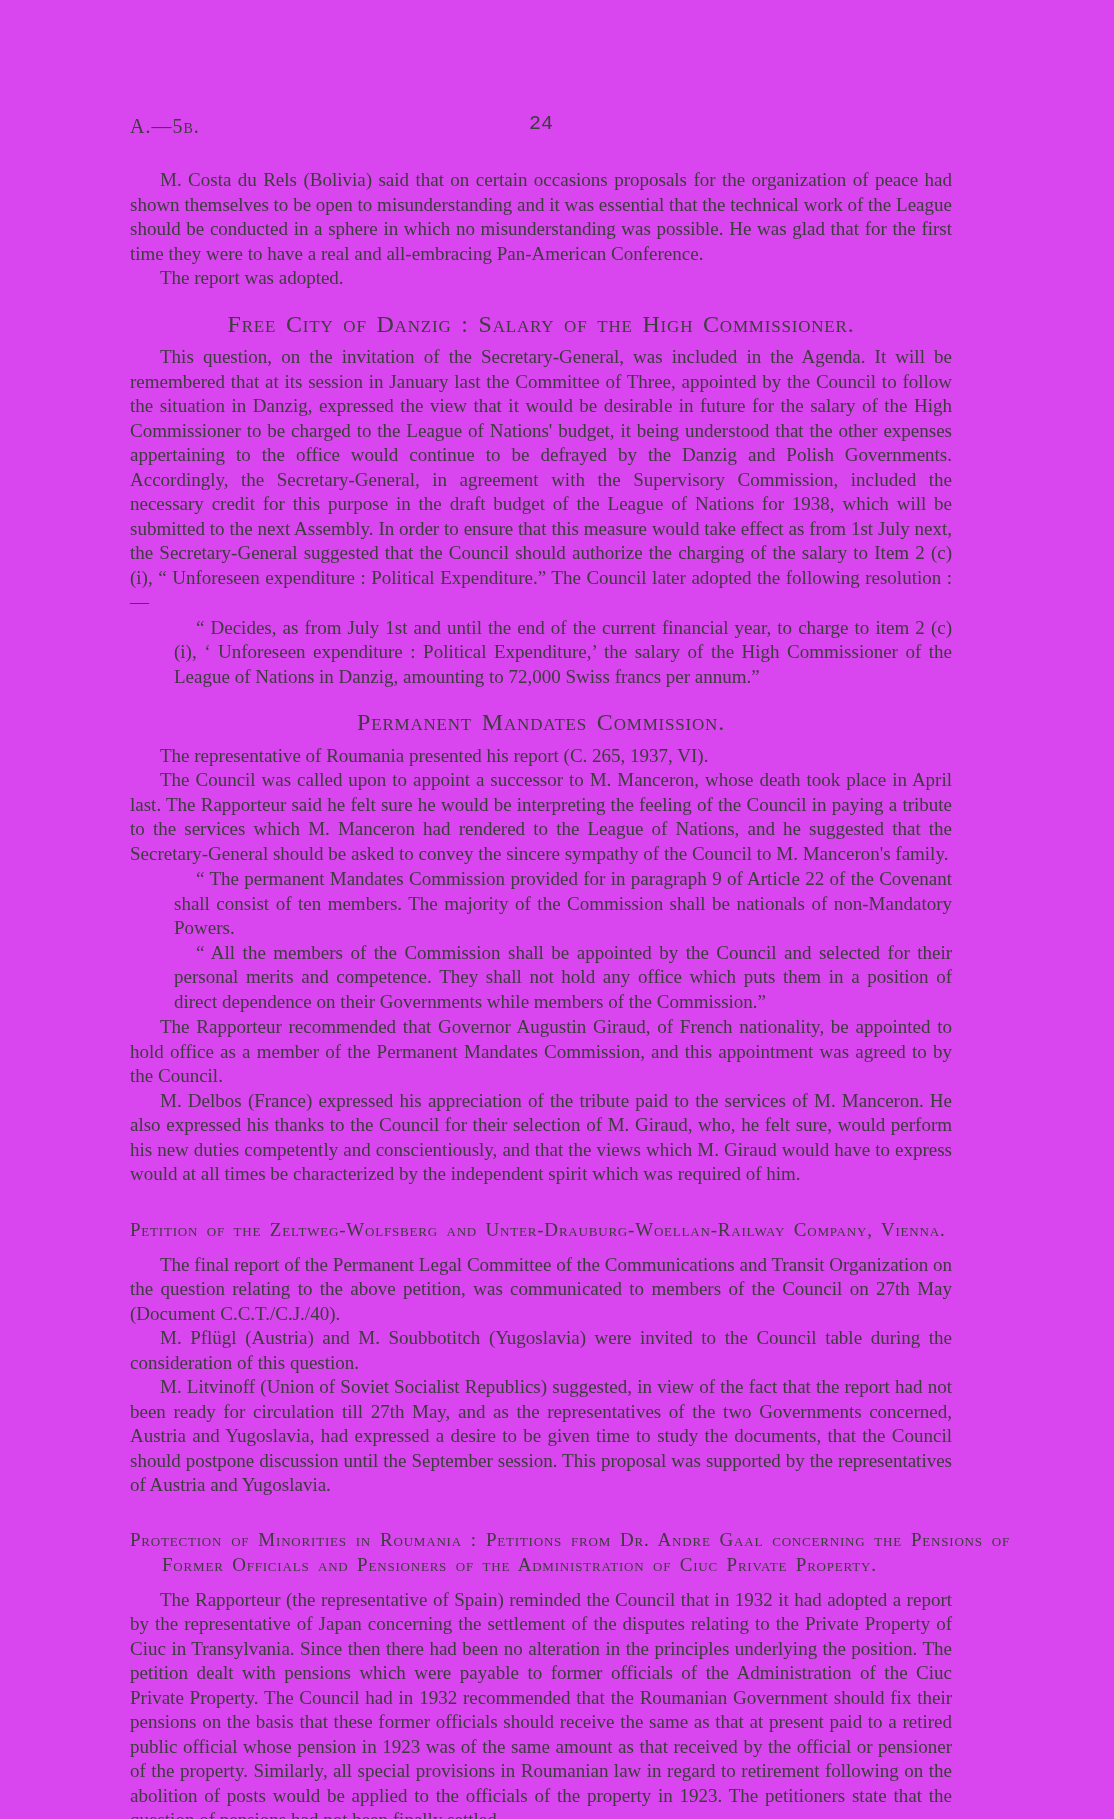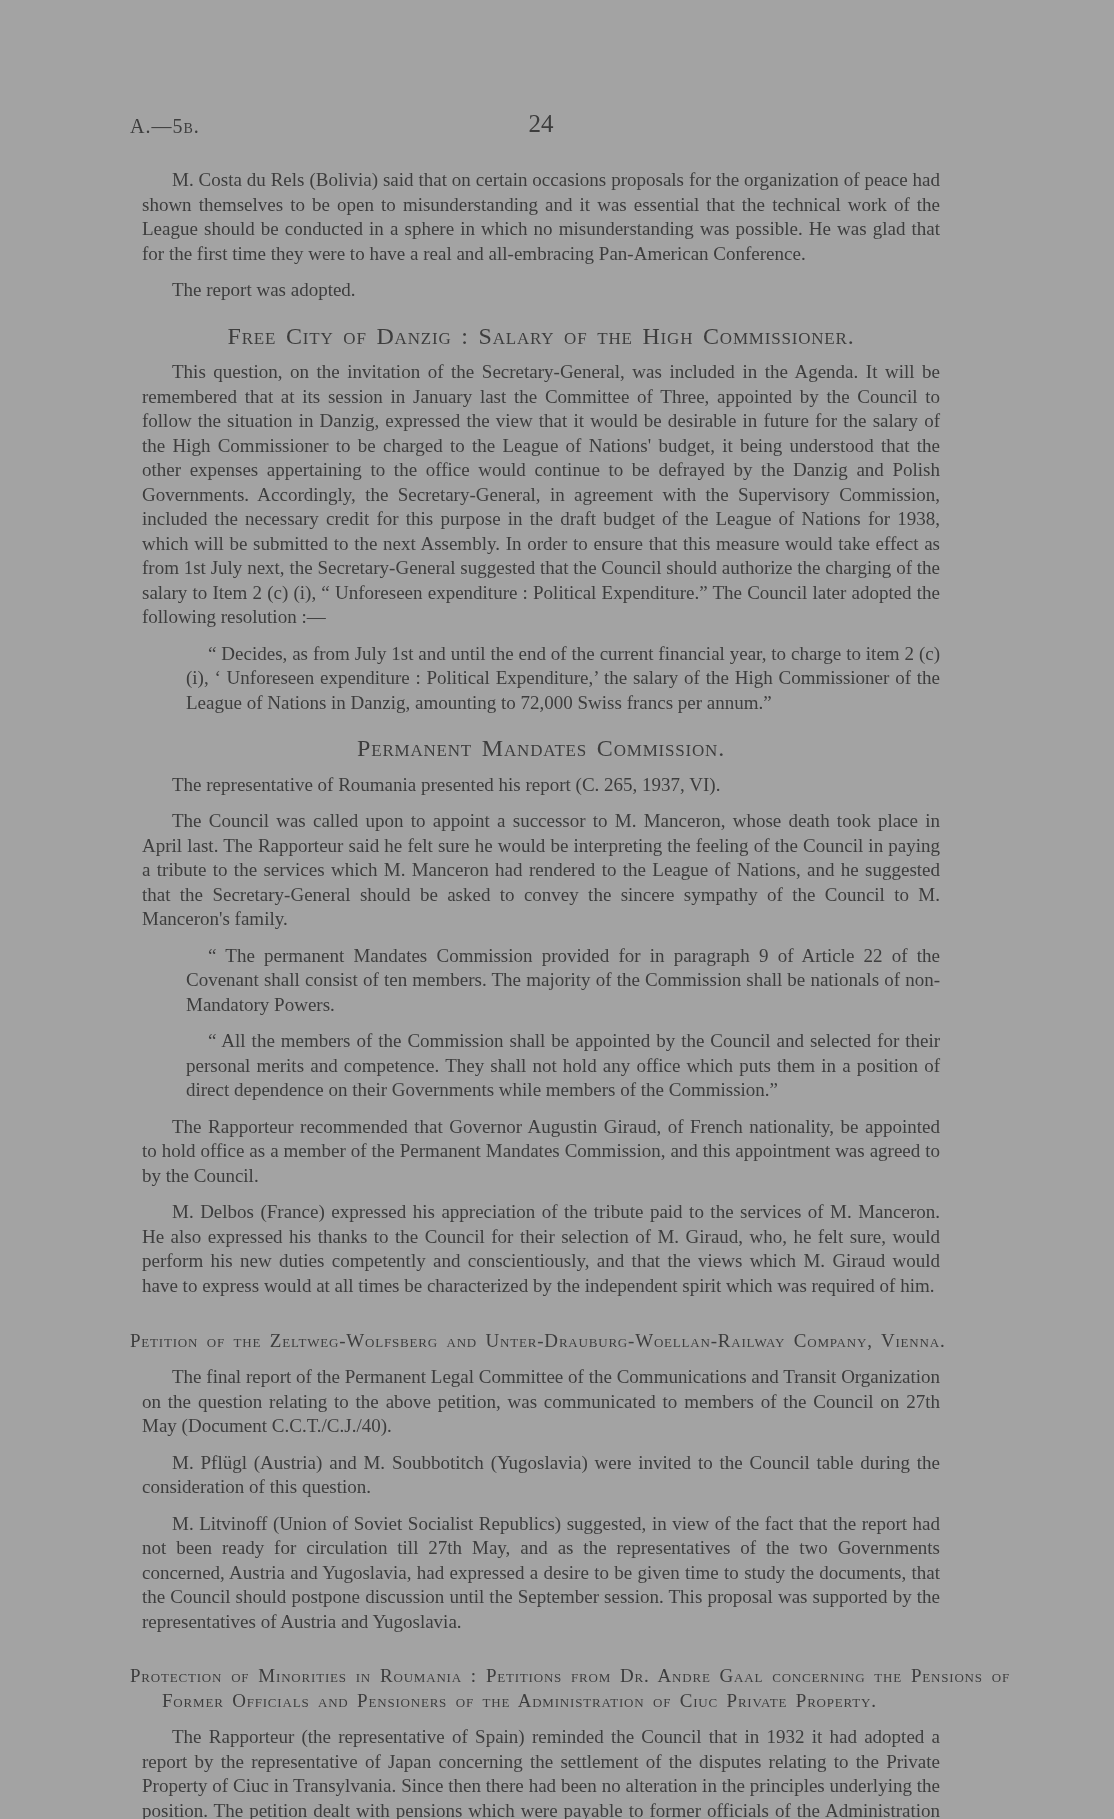--- a/index.html
+++ b/index.html
@@ -4,21 +4,21 @@
 <style>
   html, body {
     margin: 0;
     padding: 0;
     background: #ffffff;
   }
   .page {
     position: relative;
     width: 1114px;
     height: 1819px;
-    background: #a3a3a3;
+    background: #d946ef;
     color: #3d3d3d;
     font-family: "Liberation Serif", "DejaVu Serif", serif;
     overflow: hidden;
   }
   .content {
     position: absolute;
     left: 130px;
     top: 112px;
     width: 822px;
     font-size: 19px;
@@ -37,24 +37,25 @@
     font-size: 20px;
     font-variant: small-caps;
     letter-spacing: 1px;
   }
   .page-num {
     position: absolute;
     left: 0;
     right: 0;
     top: 0;
     text-align: center;
-    font-size: 25px;
+    font-size: 20px;
+    font-family: Liberation Mono, monospace;
   }
   p.body-para {
-    margin: 12px;
+    margin: 0;
     text-indent: 30px;
   }
   .quote-block {
     margin: 1px 0 1px 44px;
   }
   .quote-block p.body-para {
     text-indent: 22px;
   }
   h2.center-head {
     font-weight: normal;

